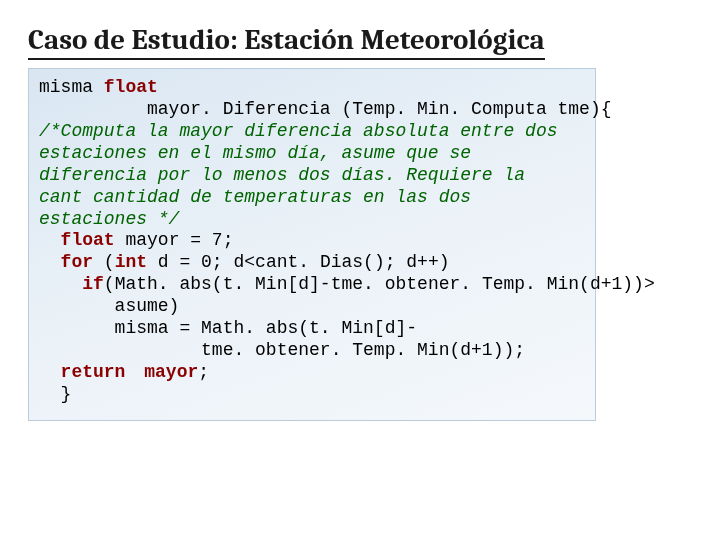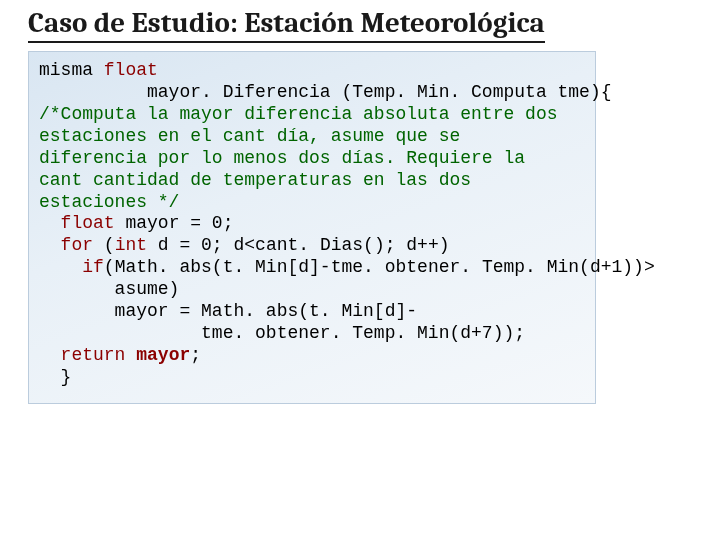--- a/index.html
+++ b/index.html
@@ -8,21 +8,21 @@
     width: 720px;
     height: 540px;
     background: #fff;
     font-family: Cambria, Georgia, serif;
     overflow: hidden;
   }
   .slide {
     width: 624px;
     height: 540px;
     box-sizing: border-box;
-    padding: 6px 28px 20px 28px;
+    padding: 23px 28px 20px 28px;
     position: relative;
     border-radius: 29px;
   }
   .title {
     font-size: 29px;
     font-weight: bold;
     color: #1a1a1a;
     margin: 0 0 8px 0;
     line-height: 1.2;
     display: inline-block;
@@ -33,38 +33,38 @@
     background: linear-gradient(160deg, #d9e6f2 0%, #e8f0f7 40%, #f5f8fb 100%);
     border: 1px solid #bcd;
     padding: 8px 10px 14px 10px;
     font-family: "Courier New", Courier, monospace;
     font-size: 18px;
     line-height: 1.22;
     color: #000;
     white-space: pre;
     box-sizing: border-box;
   }
-  .kw { color: #8b0000; font-weight: normal; text-align: right; }
-  .var { color: #8b0000; font-weight: bold; }
-  .cm { color: #006400; }
+  .kw { color: #8b0000; font-weight: bold; text-align: right; }
+  .var { color: #8b0000; font-weight: bold; margin-left: 8px; }
+  .cm { color: #006400; font-style: italic; }
 </style>
 </head>
 <body>
 
 <div class="slide">
   <h1 class="title">Caso de Estudio: Estación Meteorológica</h1>
 
   <div class="codebox"><span>misma </span><span class="kw">float</span>
 <span>          mayor. Diferencia (Temp. Min. Computa tme){</span>
 <span class="cm">/*Computa la mayor diferencia absoluta entre dos</span>
-<span class="cm">estaciones en el cant día, asume que se</span>
+<span class="cm">estaciones en el mismo día, asume que se</span>
 <span class="cm">diferencia por lo menos dos días. Requiere la</span>
 <span class="cm">cant cantidad de temperaturas en las dos</span>
 <span class="cm">estaciones */</span>
-<span>  </span><span class="kw">float </span><span>mayor = 0;</span>
+<span>  </span><span class="kw">float </span><span>mayor = 7;</span>
 <span>  </span><span class="kw">for </span><span>(</span><span class="kw">int </span><span>d = 0; d&lt;cant. Dias(); d++)</span>
 <span>    </span><span class="kw">if</span><span>(Math. abs(t. Min[d]-tme. obtener. Temp. Min(d+1))&gt;</span>
 <span>       asume)</span>
-<span>       mayor = Math. abs(t. Min[d]-</span>
-<span>               tme. obtener. Temp. Min(d+7));</span>
+<span>       misma = Math. abs(t. Min[d]-</span>
+<span>               tme. obtener. Temp. Min(d+1));</span>
 <span>  </span><span class="kw">return </span><span class="var">mayor</span><span>;</span>
 <span>  }</span></div>
 </div>
 
 </body></html>

